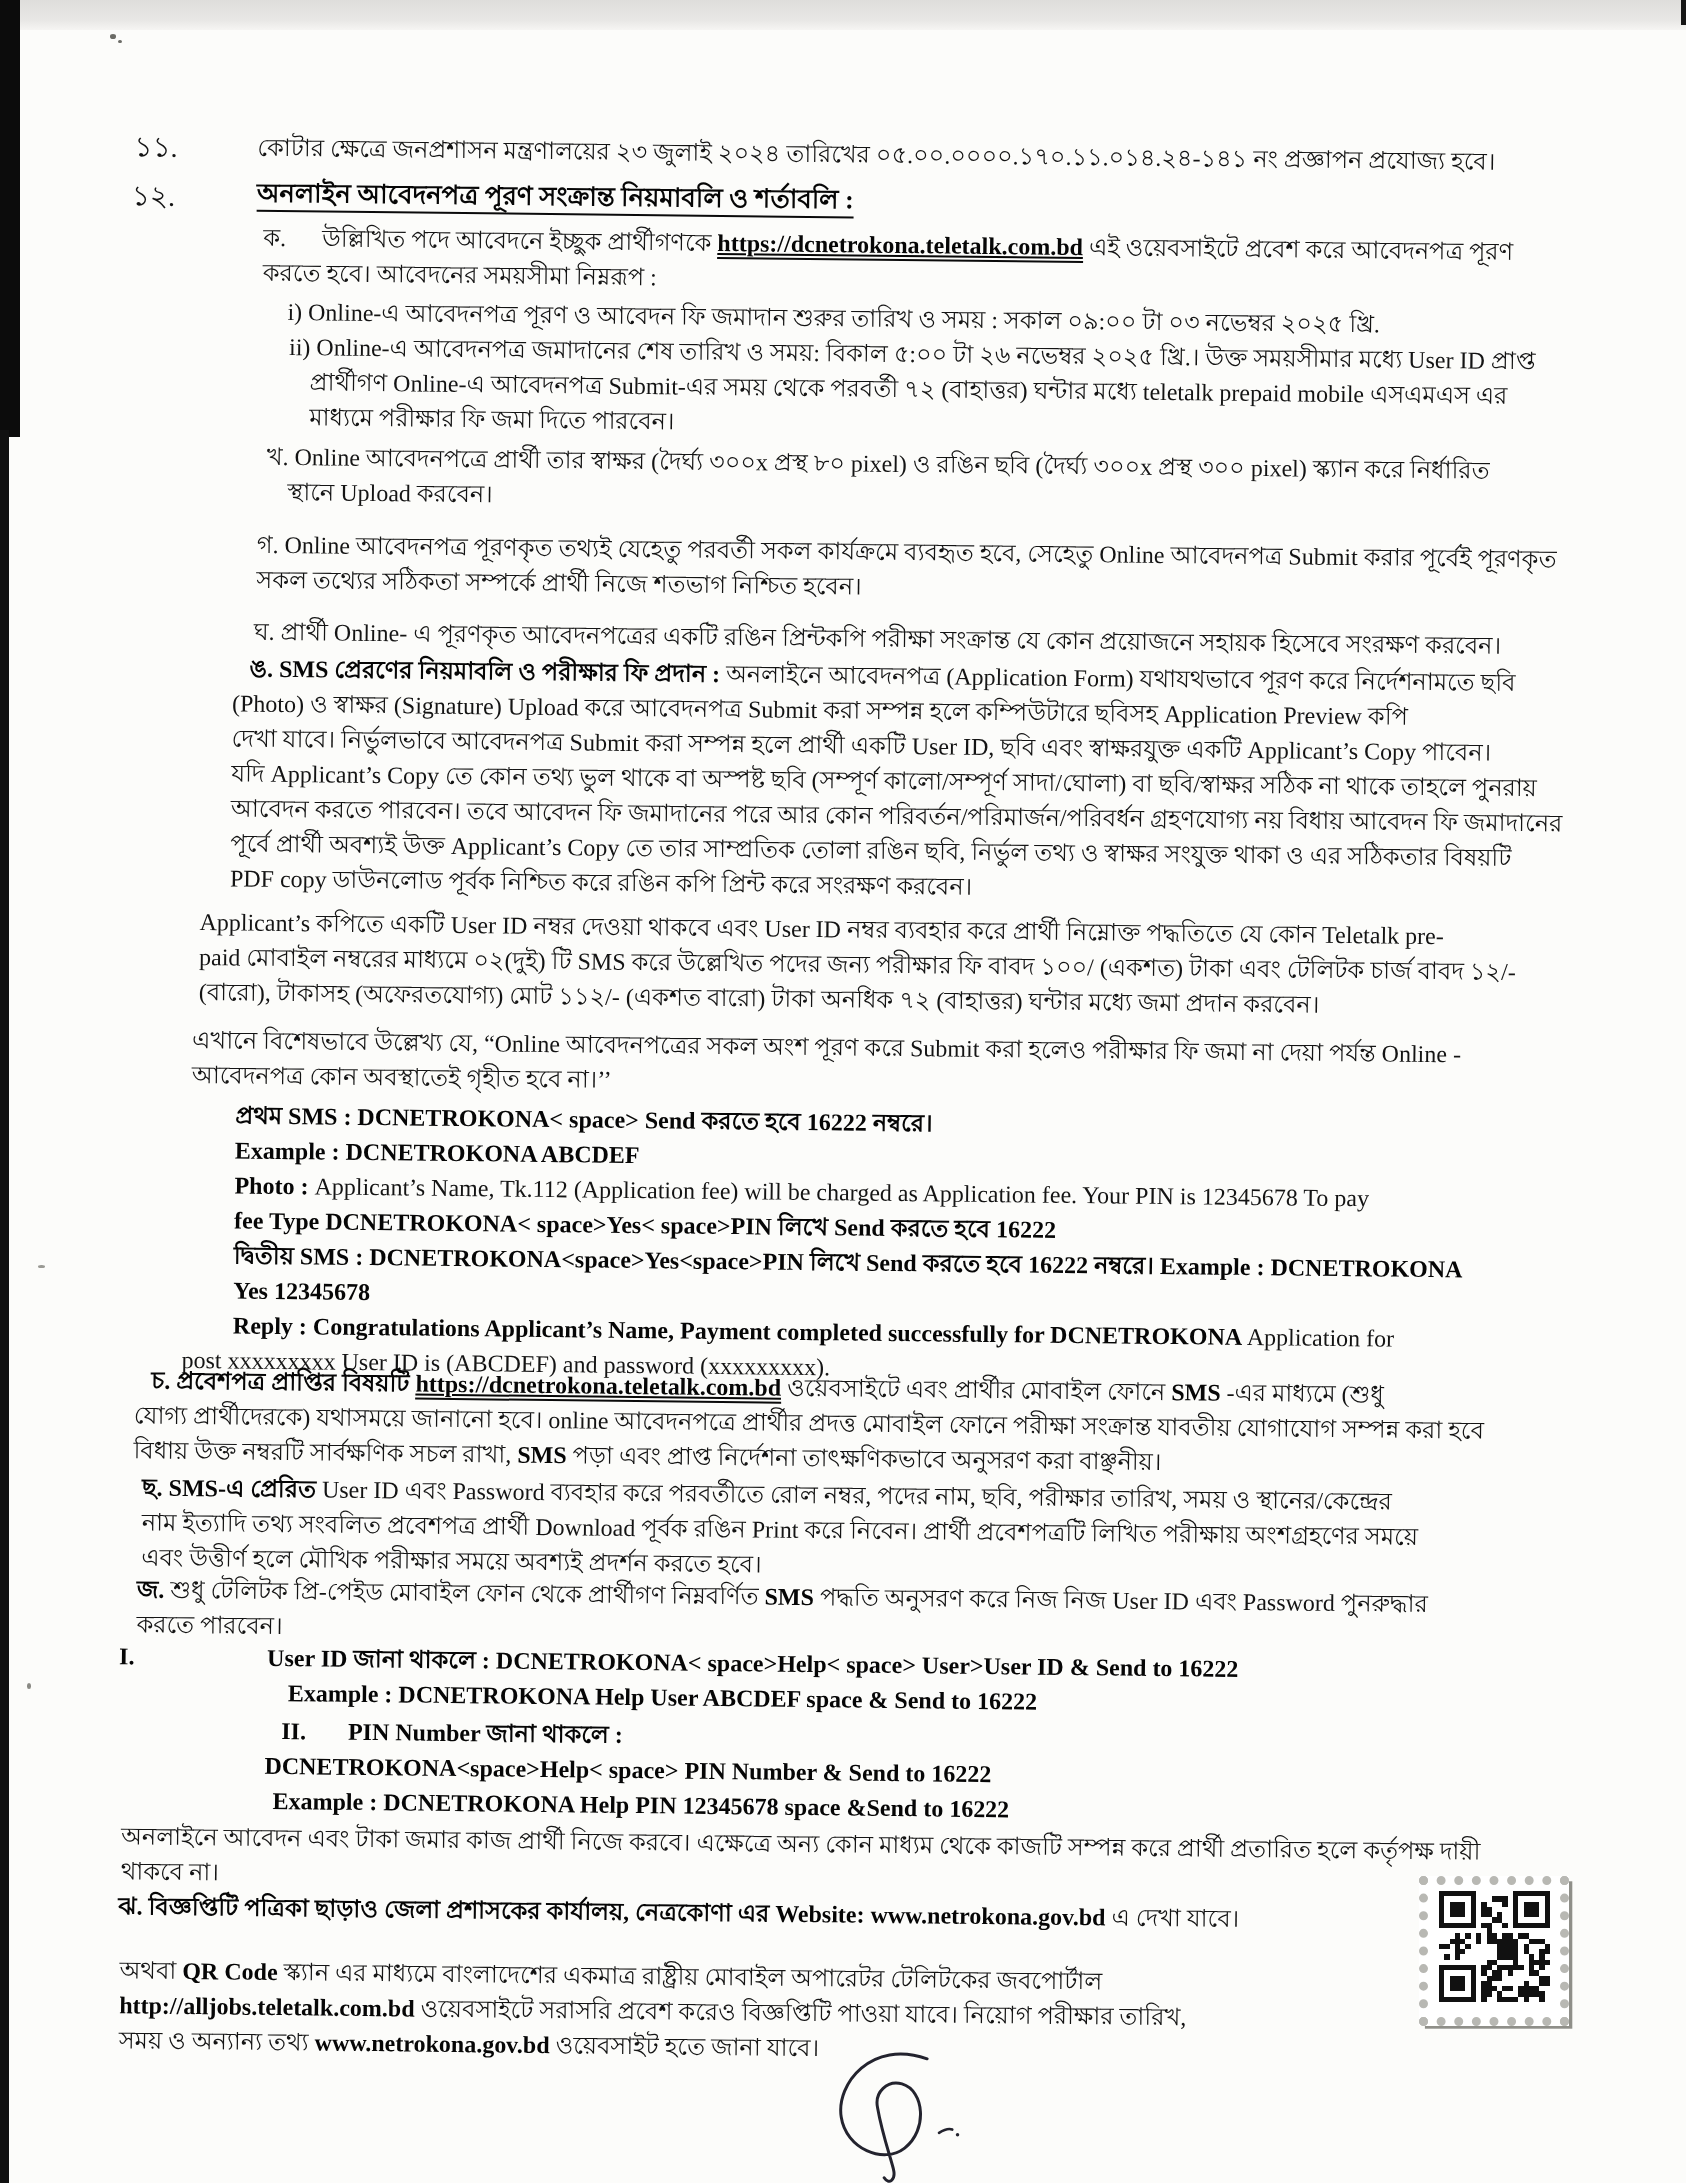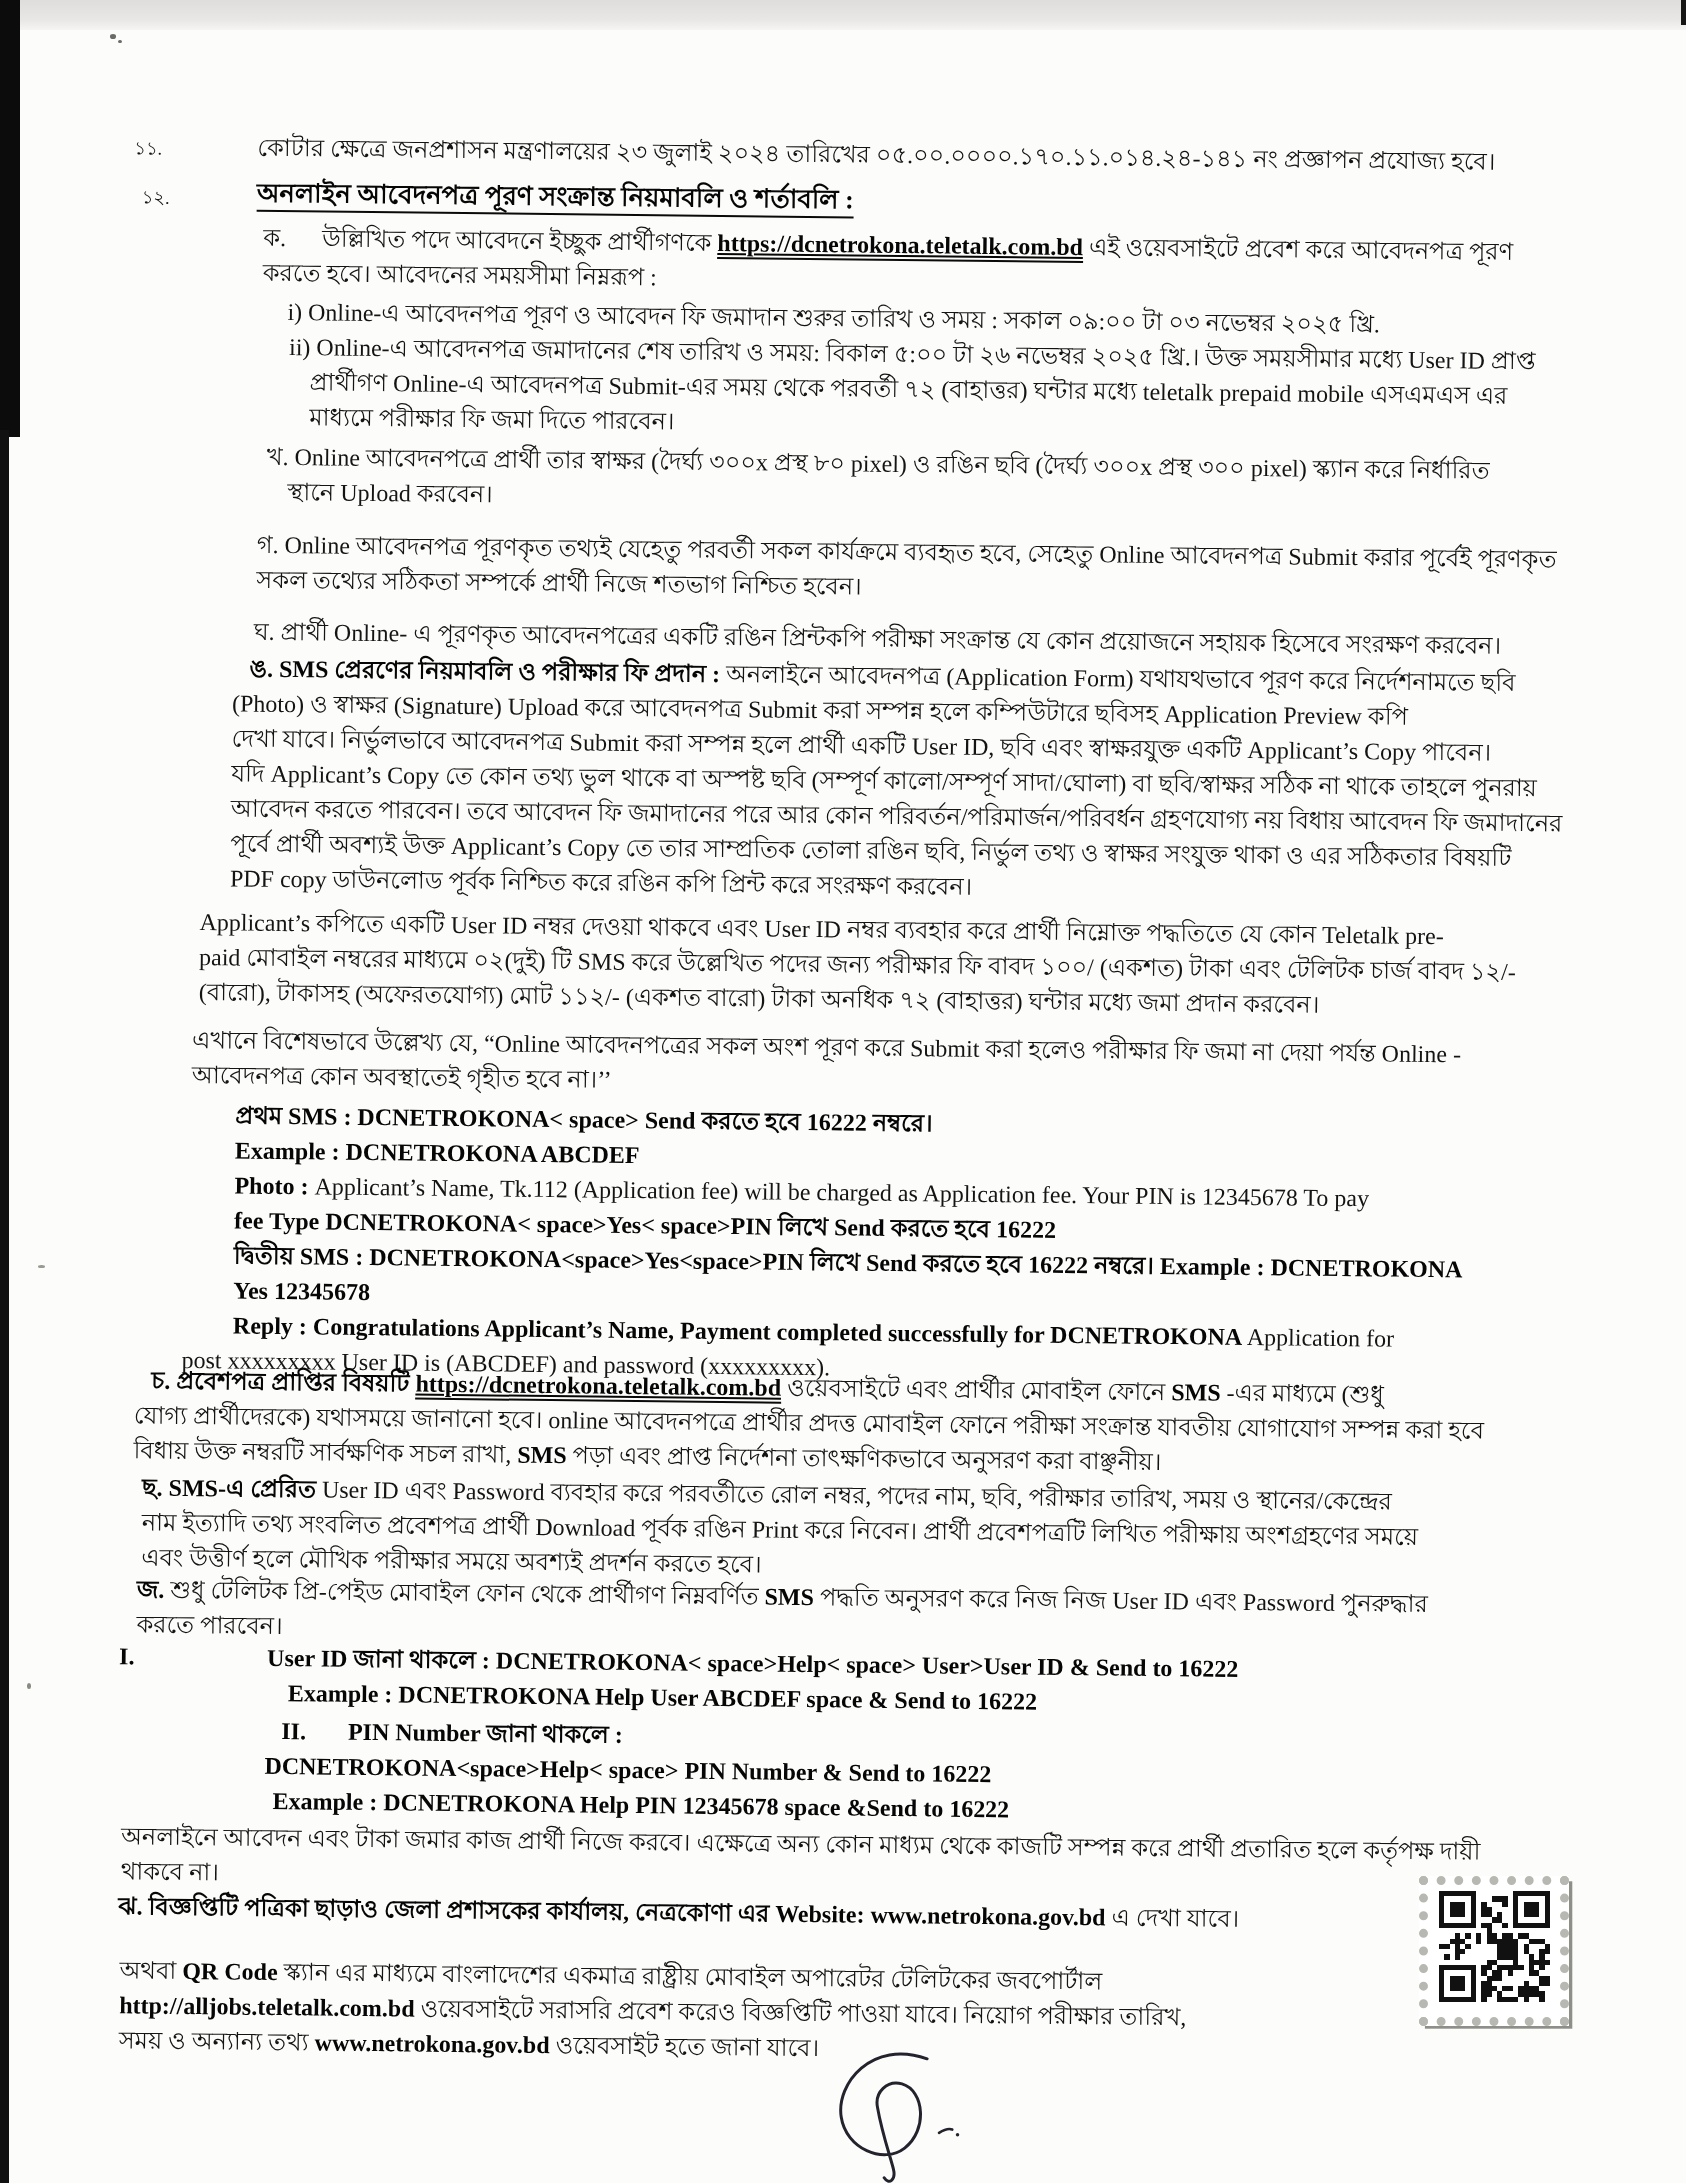--- a/index.html
+++ b/index.html
@@ -22,31 +22,31 @@
   .sp4{left:26.5px;top:1683px;width:4.6px;height:6px;background:#8a8a84;}
 
   
   .sheet{position:absolute;left:0;top:0;width:1687px;height:2183px;
     transform:rotate(0.65deg);transform-origin:198px 0px;}
   .block{position:absolute;}
   .line{height:35px;line-height:35px;white-space:nowrap;font-size:24px;}
   .b{font-weight:bold;color:#060606;}
   .bu{font-weight:bold;color:#060606;text-decoration:underline;border-bottom:2.6px solid #0a0a0a;padding-bottom:0.7px;}
   .hu{font-weight:bold;color:#060606;font-size:26px;border-bottom:2.6px solid #0a0a0a;padding-bottom:2px;}
-  .num{font-size:18px;}
+  .num{font-size:28px;}
   
   .in1{margin-left:21px;}
   .out1{margin-left:-17px;}
   .out2{margin-left:-51px;}
   .mII2{margin-left:-16.5px;}
   .mII3{margin-left:-8px;}
 
   
   .b-n11{left:136px;top:130px;}    .b-p11{left:259px;top:130px;}
-  .b-n12{left:144px;top:179px;}    .b-h12{left:259px;top:175px;}
+  .b-n12{left:134px;top:179px;}    .b-h12{left:259px;top:175px;}
   .b-pka{left:266px;top:220px;}
   .b-pi{left:291px;top:294px;}
   .b-pii{left:293px;top:329px;}
   .b-pkha{left:272px;top:439px;}
   .b-pga{left:263px;top:527px;}
   .b-pgha{left:261px;top:614px;}
   .b-punga{left:257px;top:651px;}
   .b-papp{left:210px;top:905px;}
   .b-pekh{left:204px;top:1023px;}
   .b-psms{left:248px;top:1098px;}

